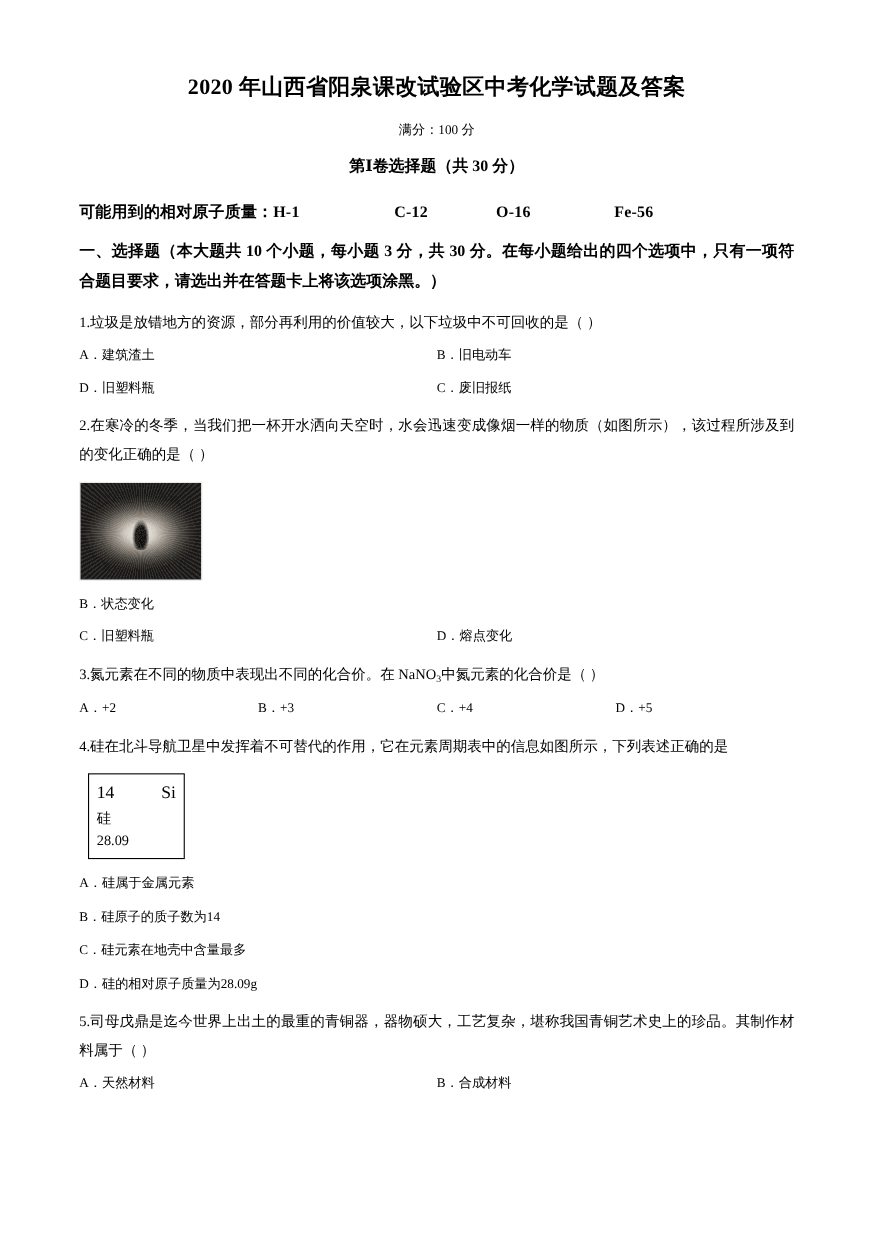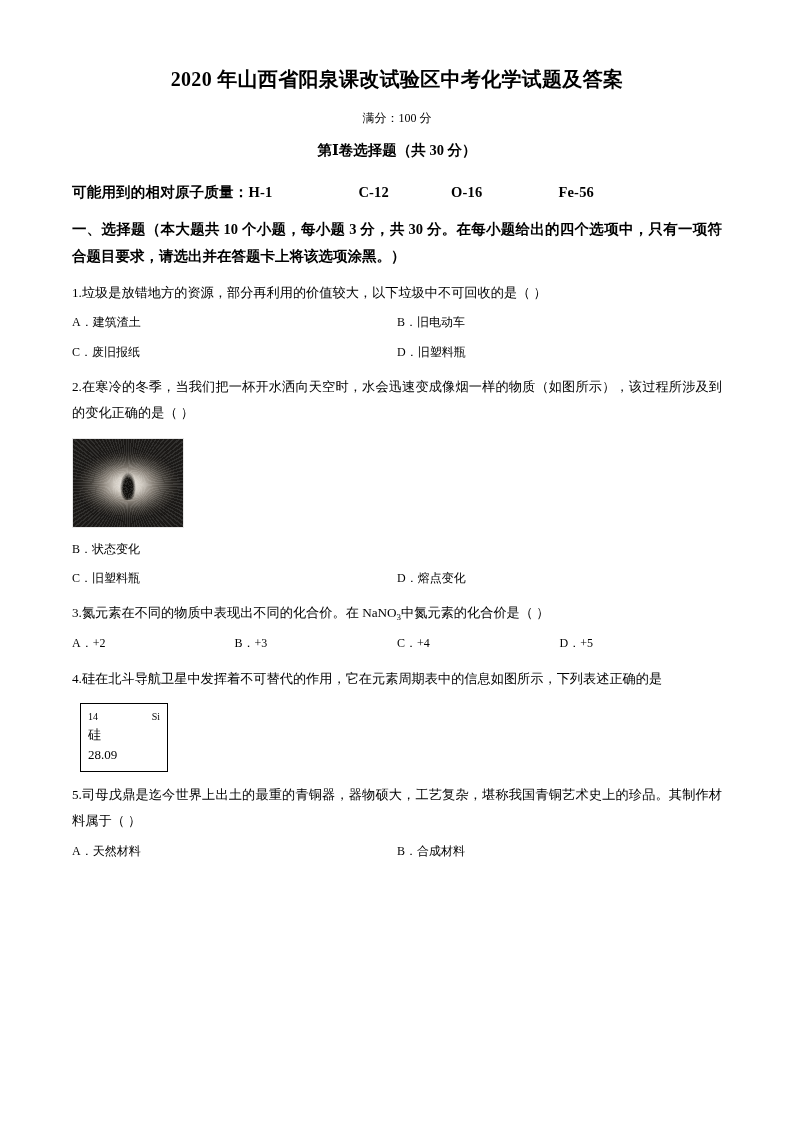--- a/index.html
+++ b/index.html
@@ -121,21 +121,21 @@
     margin: 12px 0 10px 8px;
     border: 1px solid #000;
     padding: 5px 7px 6px 7px;
     font-size: 13px;
     line-height: 1.55;
     box-sizing: content-box;
   }
   .elem-top {
     display: flex;
     justify-content: space-between;
-    font-size: 10px;
+    font-size: 16px;
   }
   .elem-name { font-size: 13px; }
   .elem-mass { font-size: 13px; }
   sub { font-size: 9px; vertical-align: baseline; position: relative; top: 3px; }
 </style>
 </head>
 <body>
 
 <div class="page">
   <div class="content">
@@ -154,22 +154,22 @@
 
     <div class="q">
       <span class="qnum">1.</span><span>垃圾是放错地方的资源，部分再利用的价值较大，以下垃圾中不可回收的是（  ）</span>
     </div>
     <div class="opts">
       <div class="opt-row opt-2col">
         <div class="opt">A．建筑渣土</div>
         <div class="opt">B．旧电动车</div>
       </div>
       <div class="opt-row opt-2col">
+        <div class="opt">D．旧塑料瓶</div>
         <div class="opt">C．废旧报纸</div>
-        <div class="opt">D．旧塑料瓶</div>
       </div>
     </div>
 
     <div class="q">
       <span class="qnum">2.</span><span>在寒冷的冬季，当我们把一杯开水洒向天空时，水会迅速变成像烟一样的物质（如图所示），该过程所涉及到的变化正确的是（  ）</span>
     </div>
     <div class="fig-photo"></div>
     <div class="opts">
       <div class="opt-row opt-2col">
         <div class="opt">B．状态变化</div>
@@ -196,20 +196,26 @@
       <span class="qnum">4.</span><span>硅在北斗导航卫星中发挥着不可替代的作用，它在元素周期表中的信息如图所示，下列表述正确的是</span>
     </div>
     <div class="elem-box">
       <div class="elem-top">
         <span>14</span>
         <span>Si</span>
       </div>
       <div class="elem-name">硅</div>
       <div class="elem-mass">28.09</div>
     </div>
+    <div class="opts opt-block">
+      <div class="opt">A．硅属于金属元素</div>
+      <div class="opt">B．硅原子的质子数为14</div>
+      <div class="opt">C．硅元素在地壳中含量最多</div>
+      <div class="opt">D．硅的相对原子质量为28.09g</div>
+    </div>
 
     <div class="q">
       <span class="qnum">5.</span><span>司母戊鼎是迄今世界上出土的最重的青铜器，器物硕大，工艺复杂，堪称我国青铜艺术史上的珍品。其制作材料属于（  ）</span>
     </div>
     <div class="opts">
       <div class="opt-row opt-2col">
         <div class="opt">A．天然材料</div>
         <div class="opt">B．合成材料</div>
       </div>
     </div>

